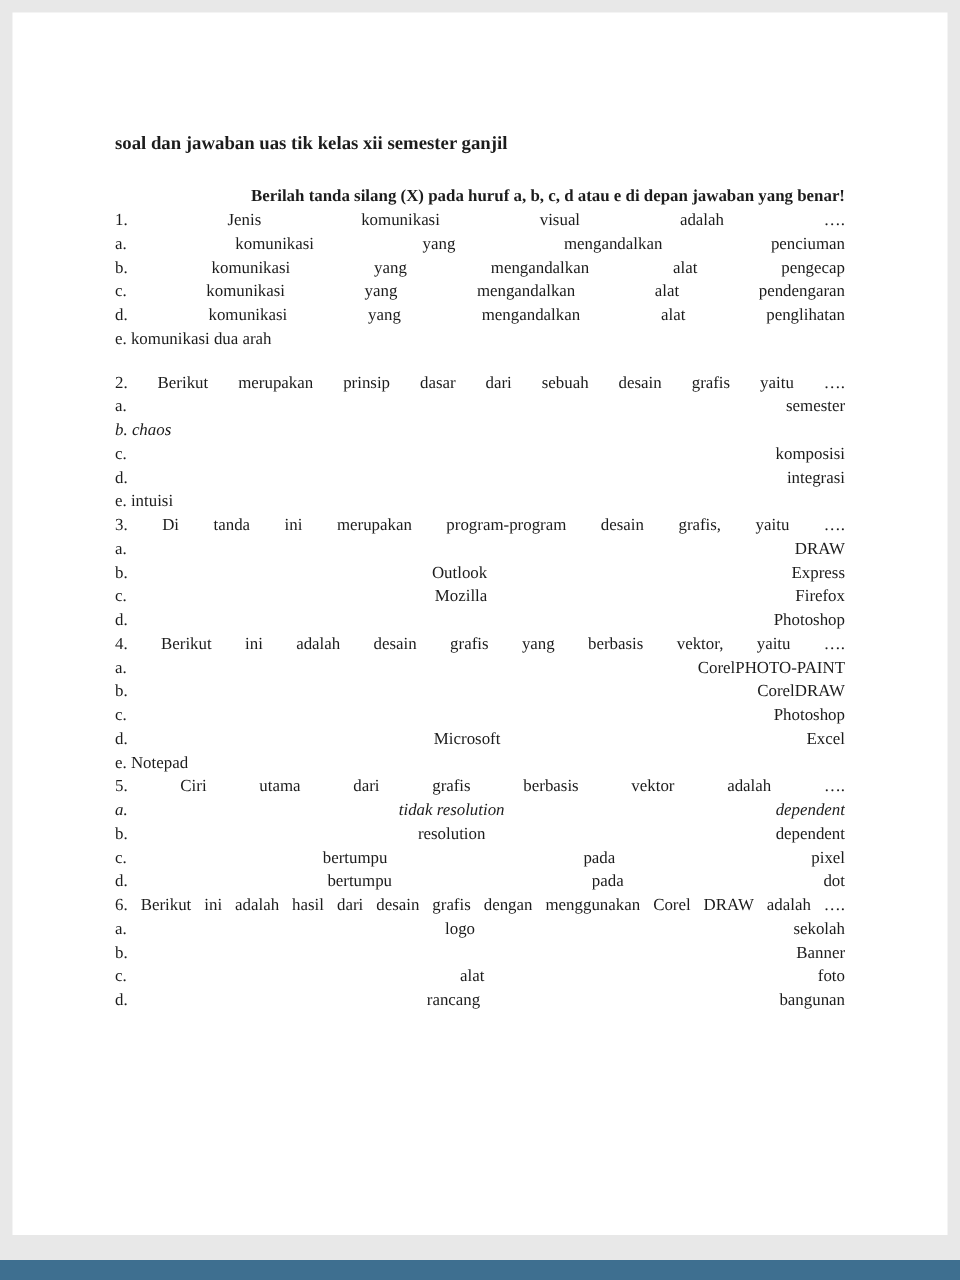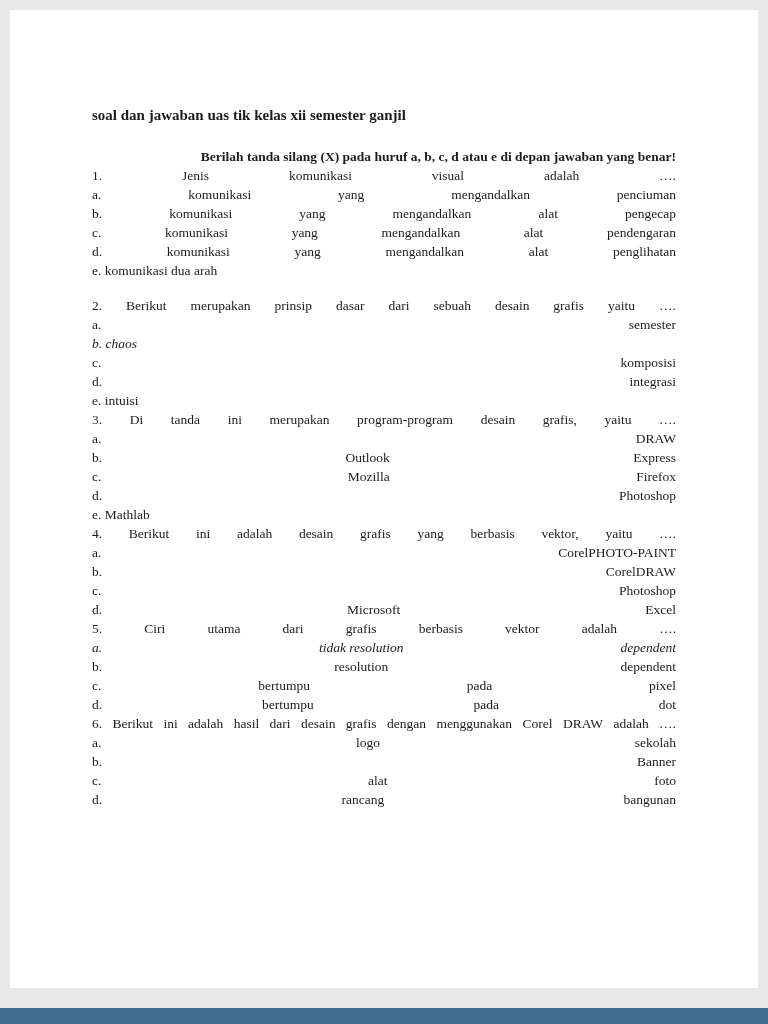--- a/index.html
+++ b/index.html
@@ -164,21 +164,20 @@
           </div>
           <div class="line justify">
             <span>c.</span>
             <span>Mozilla</span>
             <span>Firefox</span>
           </div>
           <div class="line justify">
             <span>d.</span>
             <span>Photoshop</span>
           </div>
-          <div class="line left">e. Mathlab</div>
         </div>
         <div>
           <div class="line justify">
             <span>4.</span>
             <span>Berikut</span>
             <span>ini</span>
             <span>adalah</span>
             <span>desain</span>
             <span>grafis</span>
             <span>yang</span>
@@ -197,20 +196,21 @@
           </div>
           <div class="line justify">
             <span>c.</span>
             <span>Photoshop</span>
           </div>
           <div class="line justify">
             <span>d.</span>
             <span>Microsoft</span>
             <span>Excel</span>
           </div>
+          <div class="line left">e. Notepad</div>
         </div>
         <div>
           <div class="line justify">
             <span>5.</span>
             <span>Ciri</span>
             <span>utama</span>
             <span>dari</span>
             <span>grafis</span>
             <span>berbasis</span>
             <span>vektor</span>

